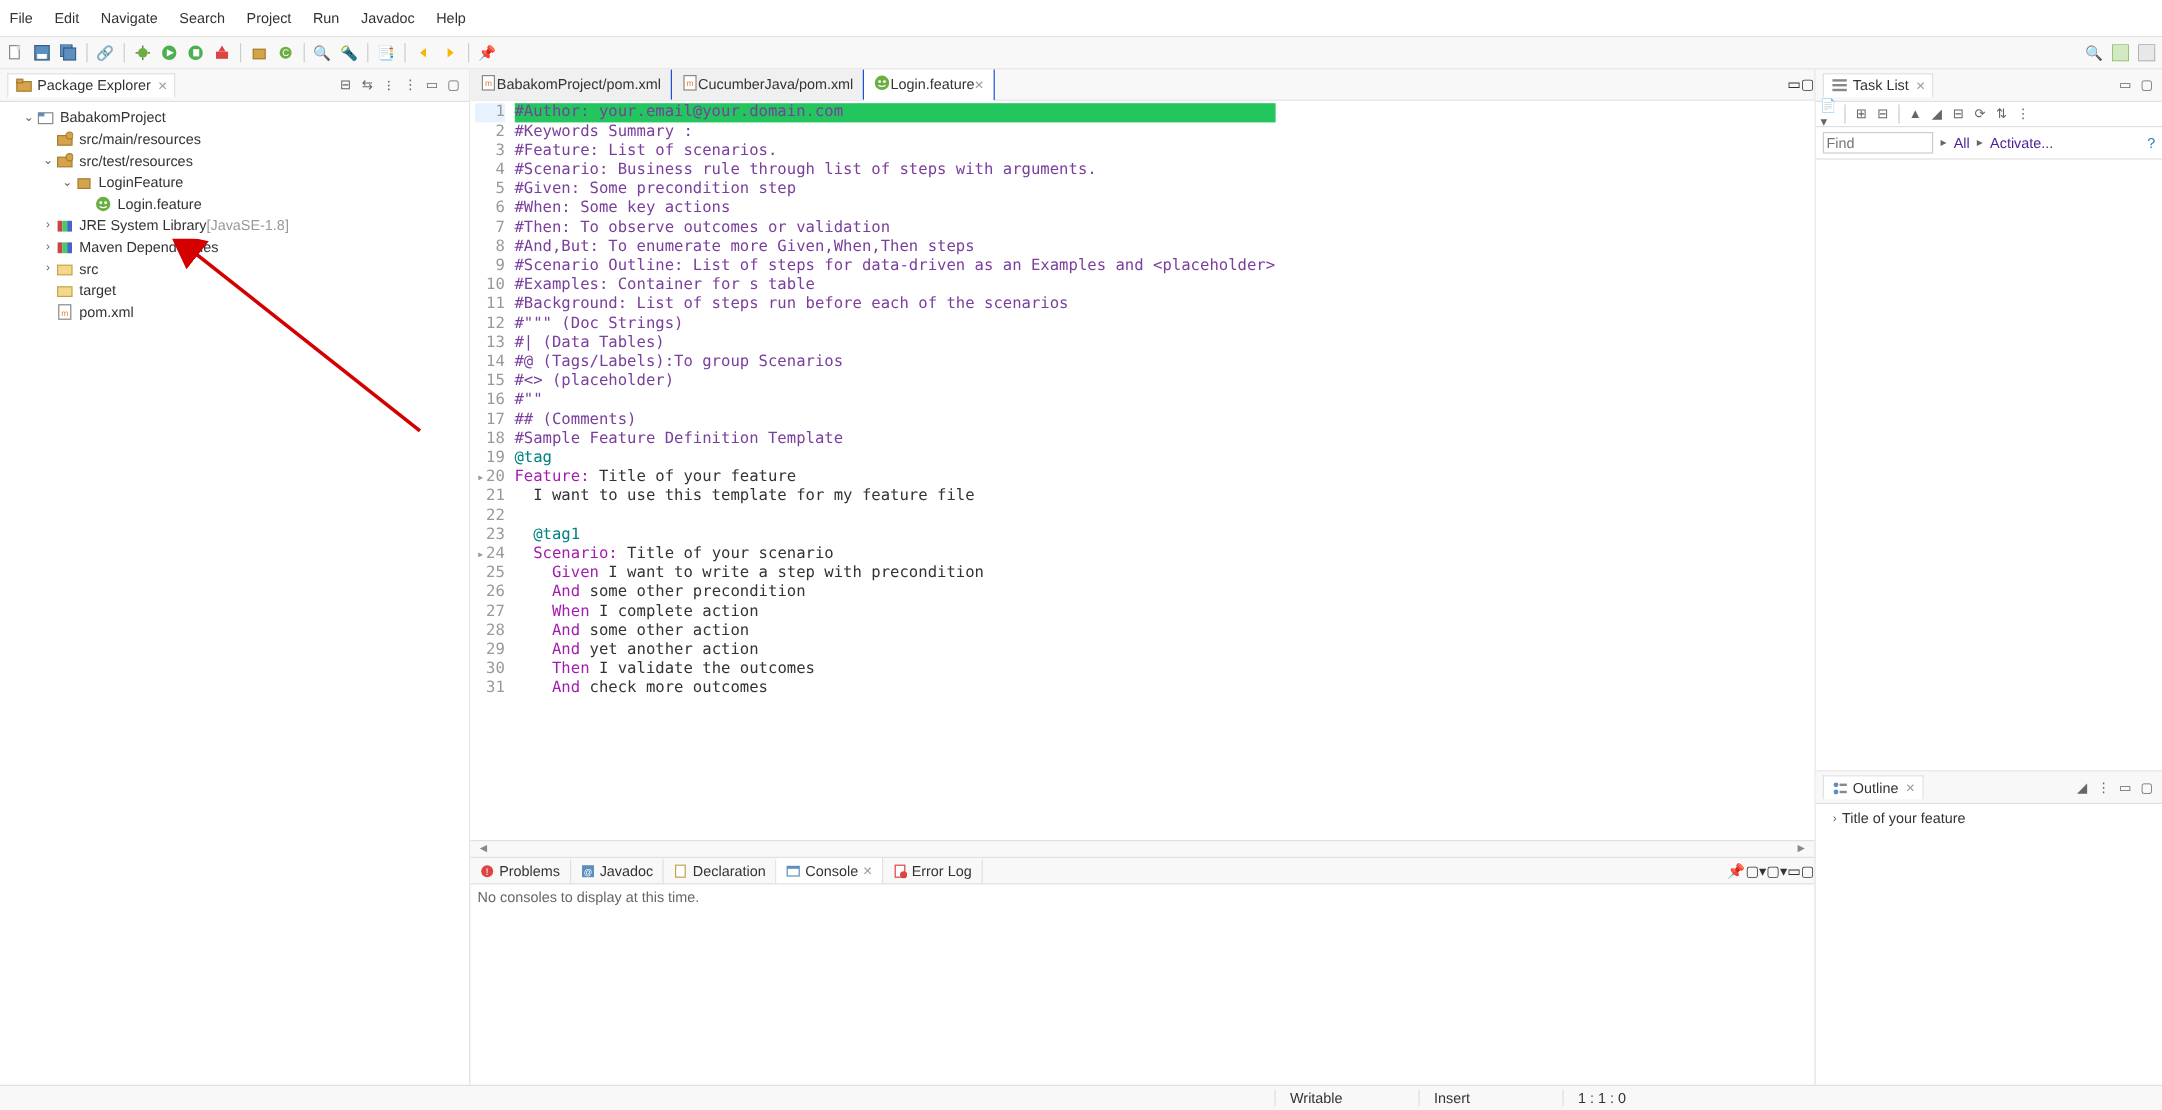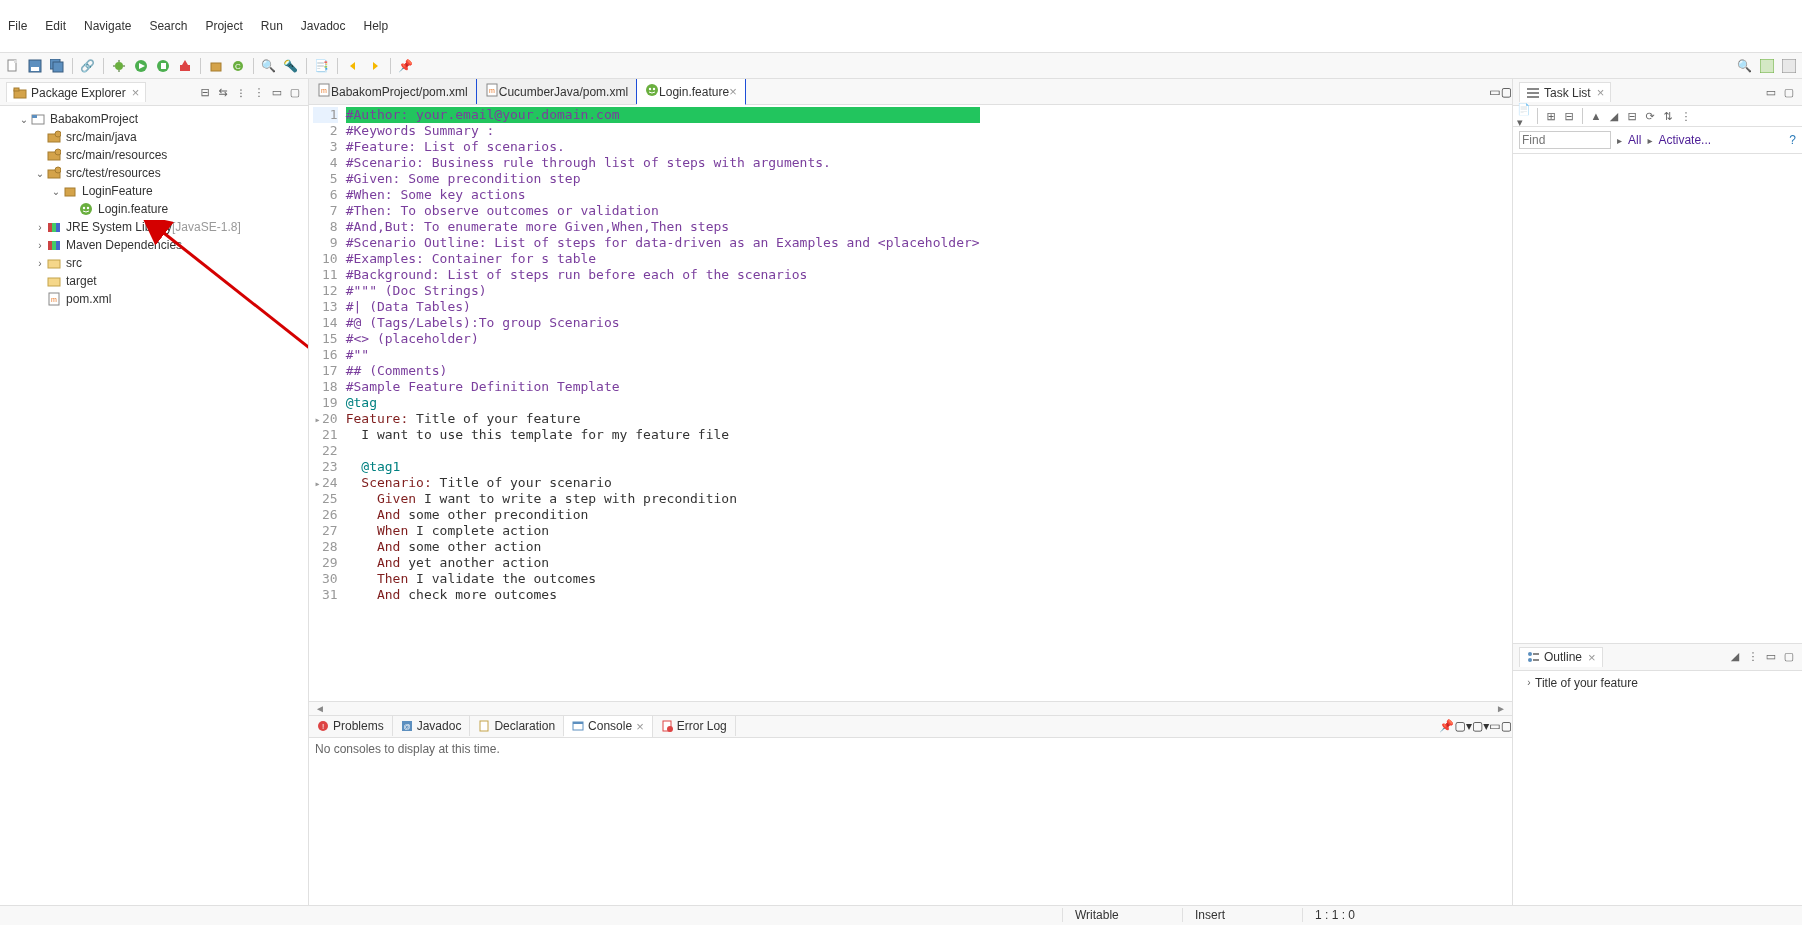--- a/index.html
+++ b/index.html
@@ -1,47 +1,47 @@
 <!DOCTYPE html>
 <html><head>
 <meta charset="utf-8">
 <style>
 * { box-sizing: border-box; }
 body { margin:0; font-family: "Segoe UI", Tahoma, sans-serif; font-size:12px; color:#333; background:#fff; overflow:hidden; }
-.menubar { display:flex; gap:18px; padding:19px 8px; background:#fff; border-bottom:1px solid #e0e0e0; }
+.menubar { display:flex; gap:18px; padding:8px 8px; background:#fff; border-bottom:1px solid #e0e0e0; }
 .menubar span { cursor:default; }
 .toolbar { display:flex; align-items:center; gap:4px; padding:2px 4px; background:#F8F8F8; border-bottom:1px solid #e0e0e0; height:28px; }
 .tb-btn { width:18px; height:18px; display:inline-flex; align-items:center; justify-content:center; }
 .tb-sep { width:1px; height:16px; background:#ccc; margin:0 2px; }
 .workspace { display:flex; height:calc(100% - 18px - 12px); }
 .col { display:flex; flex-direction:column; }
 .view-header { display:flex; align-items:center; padding:3px 6px; background:#F8F8F8; border-bottom:1px solid #e0e0e0; font-size:12px; }
 .view-header .title { display:flex; align-items:center; gap:4px; background:#fff; border:1px solid #e0e0e0; border-bottom:none; padding:2px 6px; }
 .view-header .close { margin-left:2px; color:#999; cursor:default; font-size:13px; }
 .view-header .spacer { flex:1; }
 .view-header .hicon { width:14px; height:14px; margin-left:4px; display:inline-flex; align-items:center; justify-content:center; font-size:11px; color:#666; }
-.left { width:309px; border-right:1px solid #e0e0e0; background:#fff; }
+.left { width:392px; border-right:1px solid #e0e0e0; background:#fff; }
 .tree { padding:4px 0; font-size:12px; overflow:auto; flex:1; position:relative; }
 .tree-item { display:flex; align-items:center; padding:1px 4px; white-space:nowrap; }
 .tree-item .tw { width:12px; text-align:center; color:#666; font-size:10px; cursor:default; }
 .tree-item .icon { width:16px; height:16px; margin-right:4px; display:inline-flex; align-items:center; justify-content:center; }
 .indent-1 { padding-left:18px; } .indent-2 { padding-left:34px; } .indent-3 { padding-left:50px; } .indent-4 { padding-left:66px; }
 .center { flex:1; display:flex; flex-direction:column; }
 .editor-tabs { display:flex; background:#F8F8F8; border-bottom:1px solid #e0e0e0; align-items:center; }
 .etab { display:flex; align-items:center; gap:0; padding:4px 8px; border-right:1px solid #1d4ed8; background:#F0F0F0; font-size:12px; }
 .etab.active { background:#fff; border-bottom:1px solid #fff; margin-bottom:-1px; }
 .etab .close { color:#999; font-size:13px; }
 .editor { flex:1; display:flex; overflow:auto; background:#fff; font-family:Consolas,monospace; font-size:13px; line-height:16px; position:relative; }
 .gutter { text-align:right; color:#999; padding:2px 8px 2px 4px; user-select:none; background:#fff; }
 .gutter .ln { height:16px; }
 .gutter .ln.hl { background:#E8F2FE; }
 .code { padding:2px 0; white-space:pre; }
 .code .line { height:16px; }
 .code .line.hl { background:#22c55e; }
-.c-purple { color:#7A3E9D; } .c-teal { color:#008080; } .c-kw { color:#7f1d1d; font-weight:normal; }
+.c-purple { color:#7A3E9D; } .c-teal { color:#008080; } .c-kw { color:#a21caf; font-weight:normal; }
 .bottom { border-top:1px solid #e0e0e0; display:flex; flex-direction:column; height:190px; }
 .btabs { display:flex; align-items:center; background:#F8F8F8; border-bottom:1px solid #e0e0e0; }
 .btab { display:flex; align-items:center; gap:4px; padding:3px 8px; font-size:12px; border-right:1px solid #e0e0e0; }
 .btab.active { background:#fff; }
 .btab .close { color:#999; font-size:13px; }
 .console-body { flex:1; padding:4px 6px; color:#666; }
 .right { width:290px; border-left:1px solid #e0e0e0; display:flex; flex-direction:column; }
 .tasklist { flex:1; display:flex; flex-direction:column; }
 .task-toolbar { display:flex; align-items:center; gap:4px; padding:2px 4px; border-bottom:1px solid #e0e0e0; }
 .task-toolbar .ticon { width:14px; height:14px; display:inline-flex; align-items:center; justify-content:center; font-size:11px; color:#666; }
@@ -188,30 +188,20 @@
     <div class="tree">
       <div class="tree-item indent-1">
             <span class="tw">⌄</span>
             <span class="icon">
               <svg width="14" height="14">
                 <rect x="1" y="3" width="12" height="9" fill="#fff" stroke="#888"></rect>
                 <rect x="1" y="3" width="5" height="3" fill="#5C8FBF"></rect>
               </svg>
             </span>
             <span>BabakomProject</span>
-          </div>
-      <div class="tree-item indent-2">
-            <span class="tw"></span>
-            <span class="icon">
-              <svg width="14" height="14">
-                <rect x="1" y="4" width="12" height="8" fill="#D4A34A" stroke="#A67C2F"></rect>
-                <circle cx="11" cy="4" r="3" fill="#D4A34A" stroke="#A67C2F"></circle>
-              </svg>
-            </span>
-            <span>src/main/java</span>
           </div>
       <div class="tree-item indent-2">
             <span class="tw"></span>
             <span class="icon">
               <svg width="14" height="14">
                 <rect x="1" y="4" width="12" height="8" fill="#D4A34A" stroke="#A67C2F"></rect>
                 <circle cx="11" cy="4" r="3" fill="#D4A34A" stroke="#A67C2F"></circle>
               </svg>
             </span>
             <span>src/main/resources</span>

